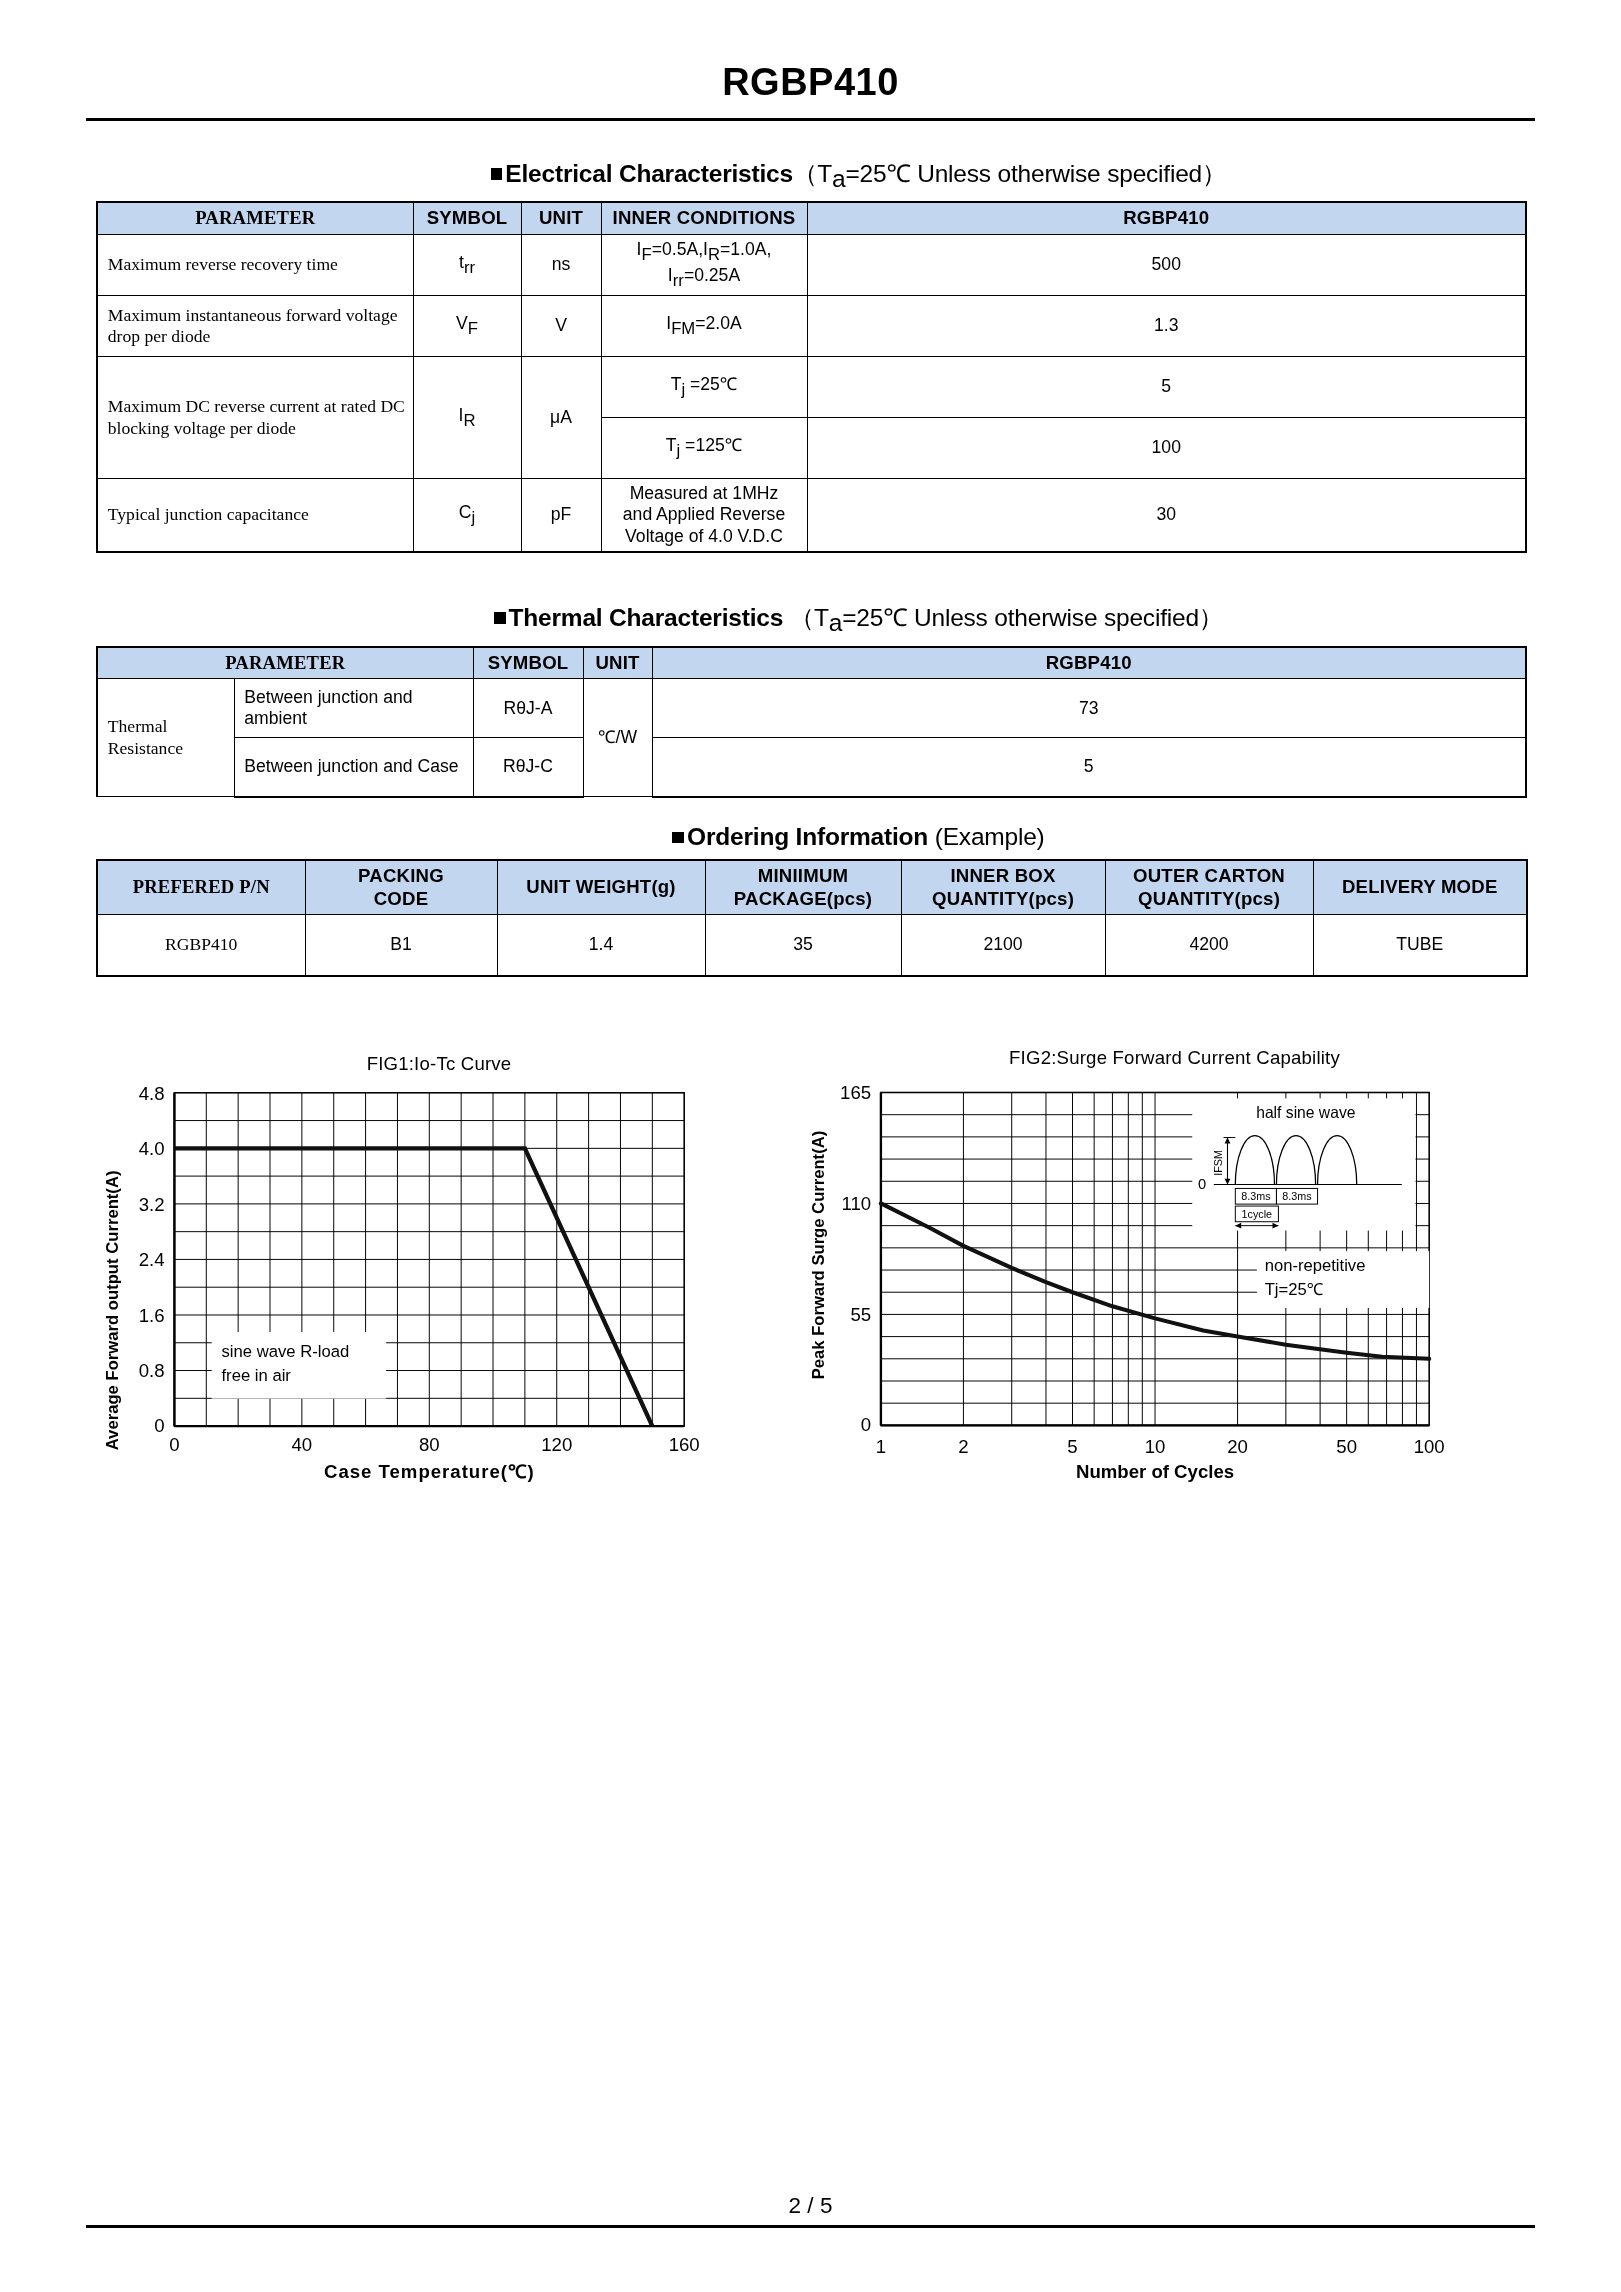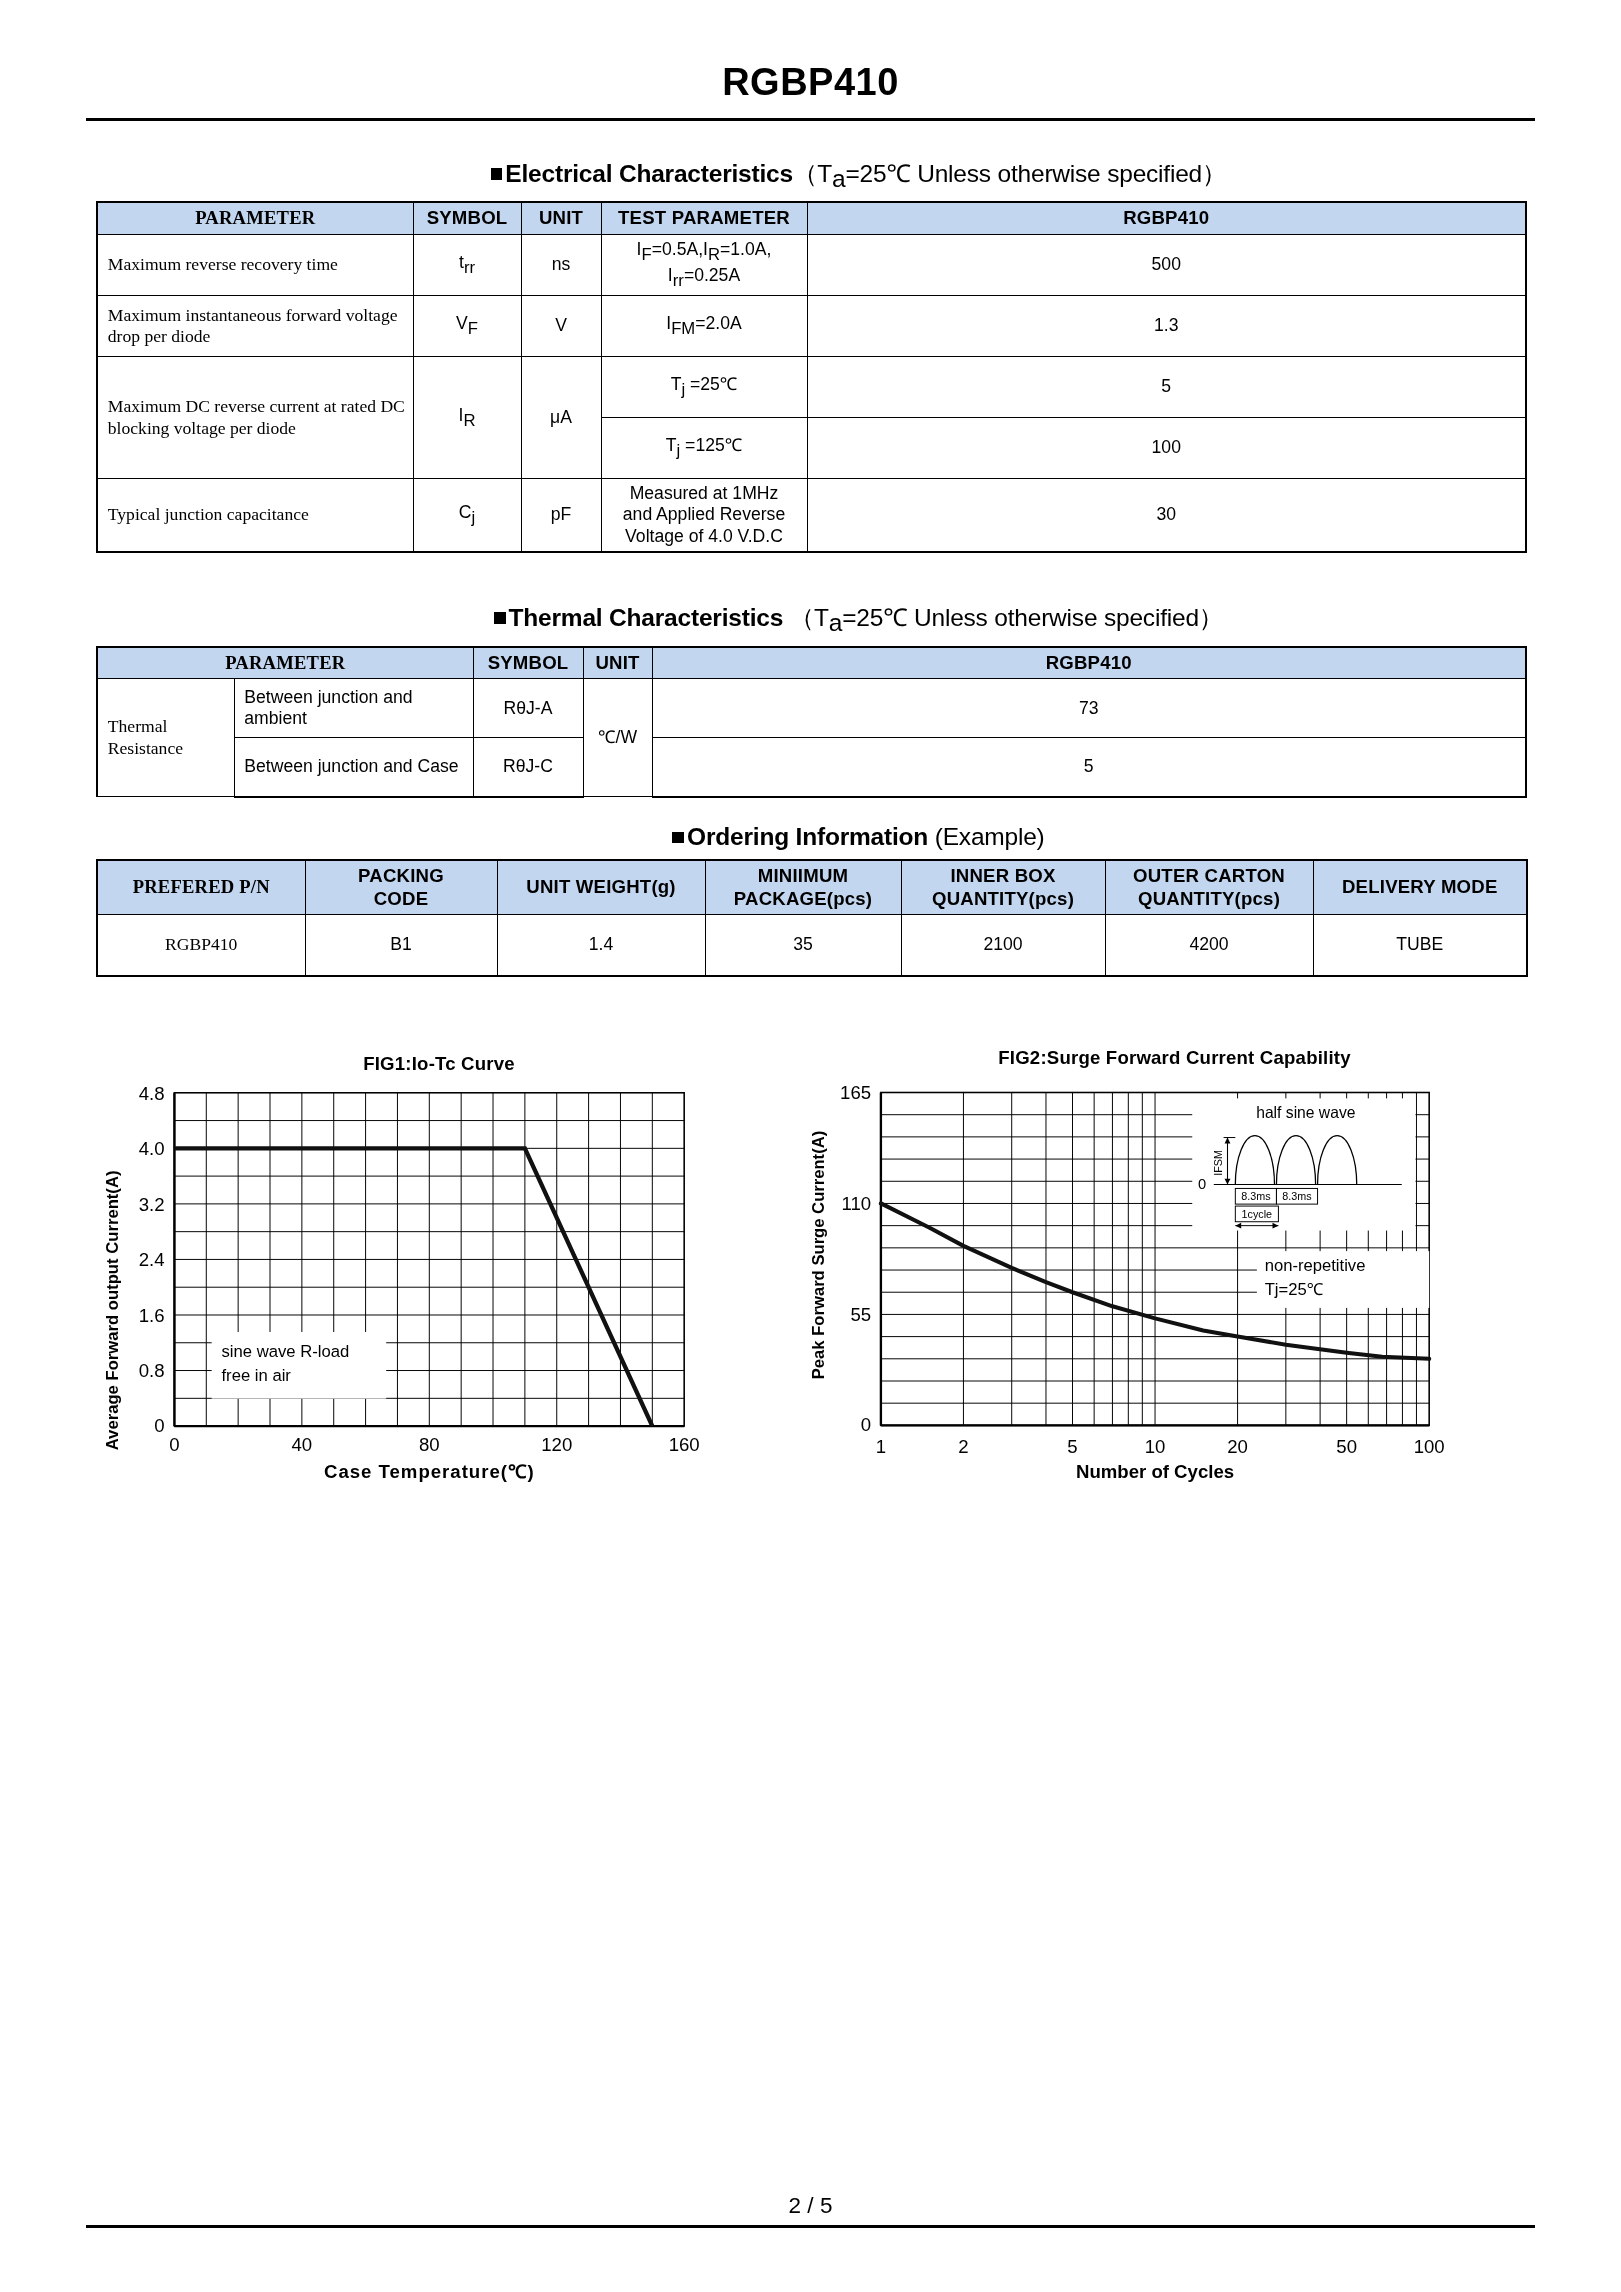--- a/index.html
+++ b/index.html
@@ -72,21 +72,21 @@
   .outer-top { border-top:2.9px solid #000 !important; }
   .outer-bot { border-bottom:2.9px solid #000 !important; }
   .outer-l { border-left:2.9px solid #000 !important;font-family:Liberation Serif, serif; }
   .outer-r { border-right:2.9px solid #000 !important; }
 
   .smallcond { font-size:15.7px; line-height:1.25; }
 
   
   .charts { position:relative; margin-top:29px; height:461px; }
   .chart-wrap { position:absolute; top:0; }
-  .fig-title { font-size:18.6px; font-weight:bold; text-align:center; letter-spacing:0.2px; }
+  .fig-title { font-size:18.6px; font-weight:normal; text-align:center; letter-spacing:0.2px; }
 
   .footer {
     position:absolute;
     left:0; right:0; bottom:0;
     text-align:center;
   }
   .page-num { font-size:22.5px; padding-bottom:6px; }
   .hrule-bot { margin:0 86px; border-top:3.9px solid #000; height:0; }
   .footer-pad { height:65px; }
 </style>
@@ -110,21 +110,21 @@
         <col style="width:108px">
         <col style="width:80px">
         <col style="width:206px">
         <col style="width:719px">
     </colgroup>
     <thead>
       <tr>
         <th class="outer-top outer-l">PARAMETER</th>
         <th class="outer-top">SYMBOL</th>
         <th class="outer-top">UNIT</th>
-        <th class="outer-top">TEST PARAMETER</th>
+        <th class="outer-top">INNER CONDITIONS</th>
         <th class="outer-top outer-r">RGBP410</th>
       </tr>
     </thead>
     <tbody>
       <tr style="height:61px">
         <td class="left outer-l">Maximum reverse recovery time</td>
         <td><span>t</span><span class="sub">rr</span></td>
         <td>ns</td>
         <td class="smallcond">
           <span>I</span><span class="sub">F</span><span>=0.5A,I</span><span class="sub">R</span><span>=1.0A,</span><br>

